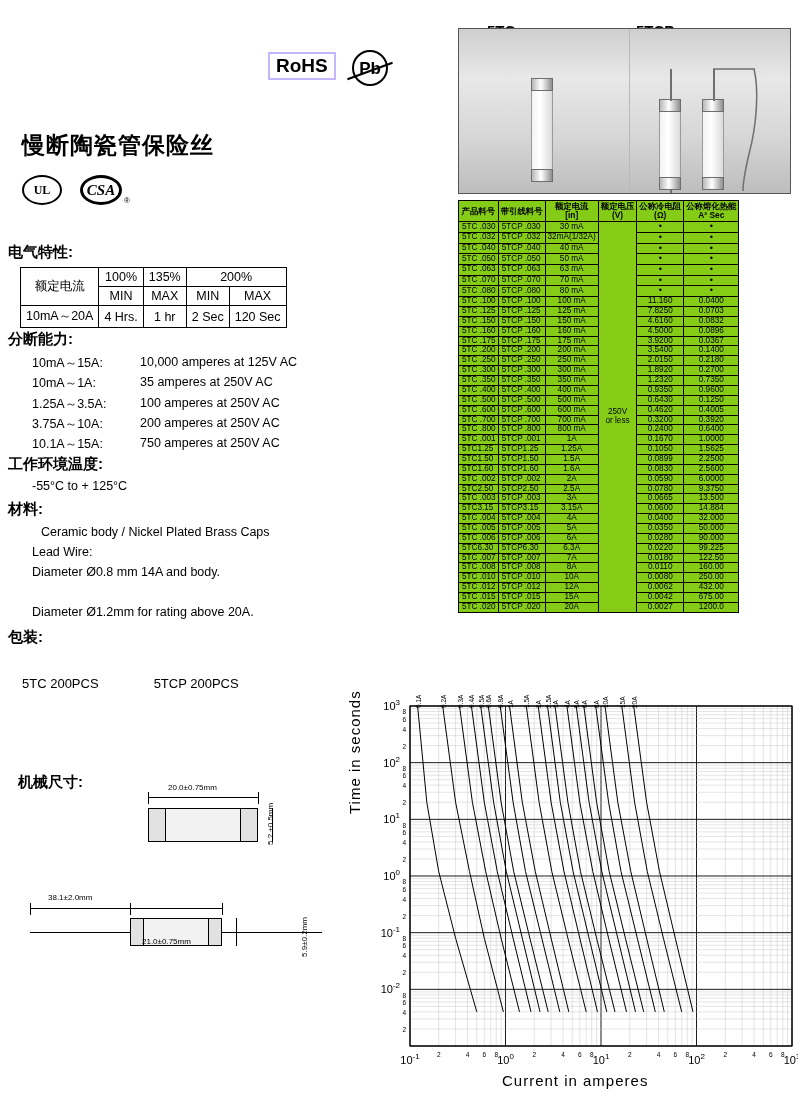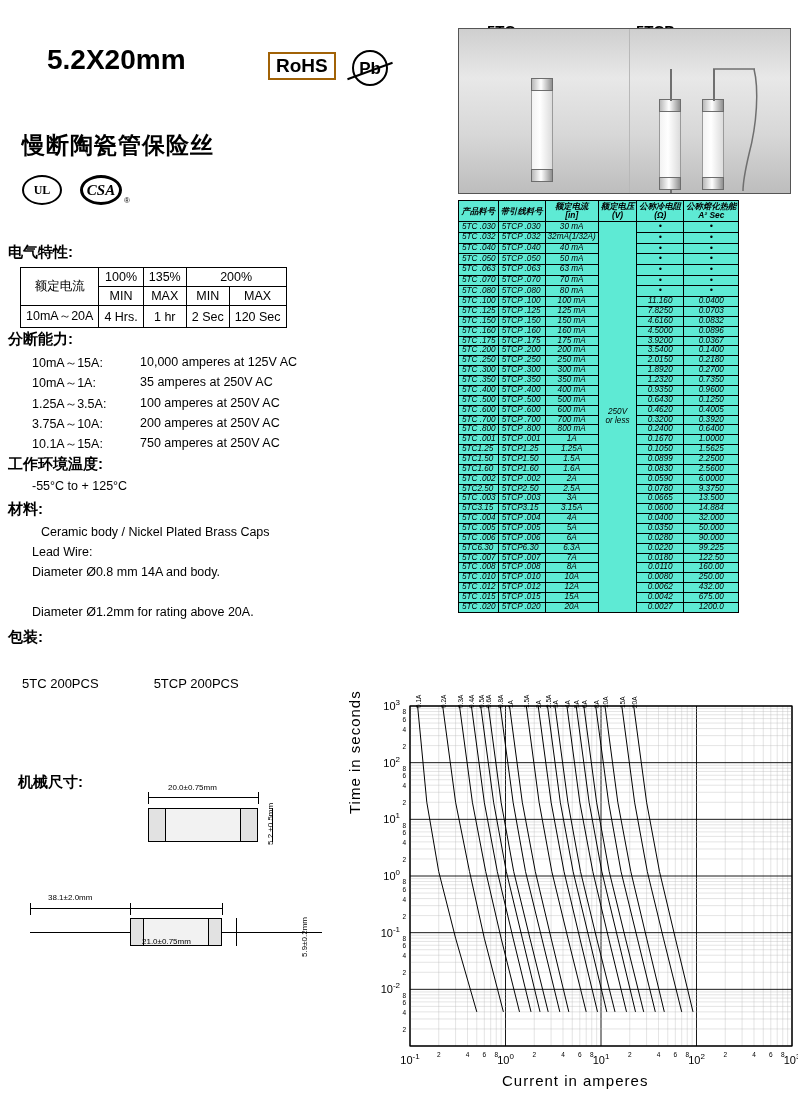--- a/index.html
+++ b/index.html
@@ -14,21 +14,21 @@
   }
   .page { position: relative; width: 810px; height: 1108px; }
 
   
   .title-main {
     position: absolute; left: 47px; top: 44px;
     font-size: 28px; font-weight: bold; letter-spacing: 0px;
   }
   .rohs-box {
     position: absolute; left: 268px; top: 52px;
-    border: 2px solid #a16207; padding: 2px 6px 3px 6px;
+    border: 2px solid #c4b5fd; padding: 2px 6px 3px 6px;
     font-size: 19px; font-weight: bold; line-height: 1;
   }
   .pb-circle {
     position: absolute; left: 352px; top: 50px;
     width: 36px; height: 36px; border: 2px solid #000; border-radius: 50%;
     font-size: 17px; font-weight: bold; text-align: center; line-height: 33px;
   }
   .pb-slash {
     position: absolute; left: 346px; top: 70px;
     width: 48px; height: 2px; background: #000; transform: rotate(-20deg);
@@ -89,22 +89,21 @@
     border: 1px solid #6d6d6d;
   }
   .lead {
     position: absolute; width: 1.5px; background: #6f6f6f;
   }
 
   
   table.spec {
     position: absolute; left: 458px; top: 200px;
     border-collapse: collapse; font-size: 8.2px;
-    background: #5eead4;
-    font-style: italic;
+    background: #84cc16;
   }
   table.spec th, table.spec td {
     border: 1px solid #000; padding: 0px 2px; text-align: center;
     line-height: 1.08; white-space: nowrap;
   }
   table.spec th { font-weight: bold; font-size: 8.4px; padding: 1px 2px; }
   table.spec td.l { text-align: left; padding-left: 3px; }
   table.spec .dot { font-size: 9px; }
 
   
@@ -127,21 +126,20 @@
   .chart-title-x {
     position: absolute; left: 150px; top: 386px; font-size: 15px; letter-spacing: 1px;
   }
   svg.graph { position: absolute; left: 0; top: 0; }
 </style>
 </head>
 <body>
 
 <div class="page">
 
-  <div class="title-main">5.2X20mm</div>
   <div class="rohs-box">RoHS</div>
   <div class="pb-circle">Pb</div>
   <div class="pb-slash"></div>
 
   <div class="title-cn">慢断陶瓷管保险丝</div>
   <div class="ul-mark">UL</div>
   <div class="csa-mark">CSA</div>
   <div class="csa-r">®</div>
 
   <div class="sec-head" style="left:8px; top:243px;">电气特性:</div>

